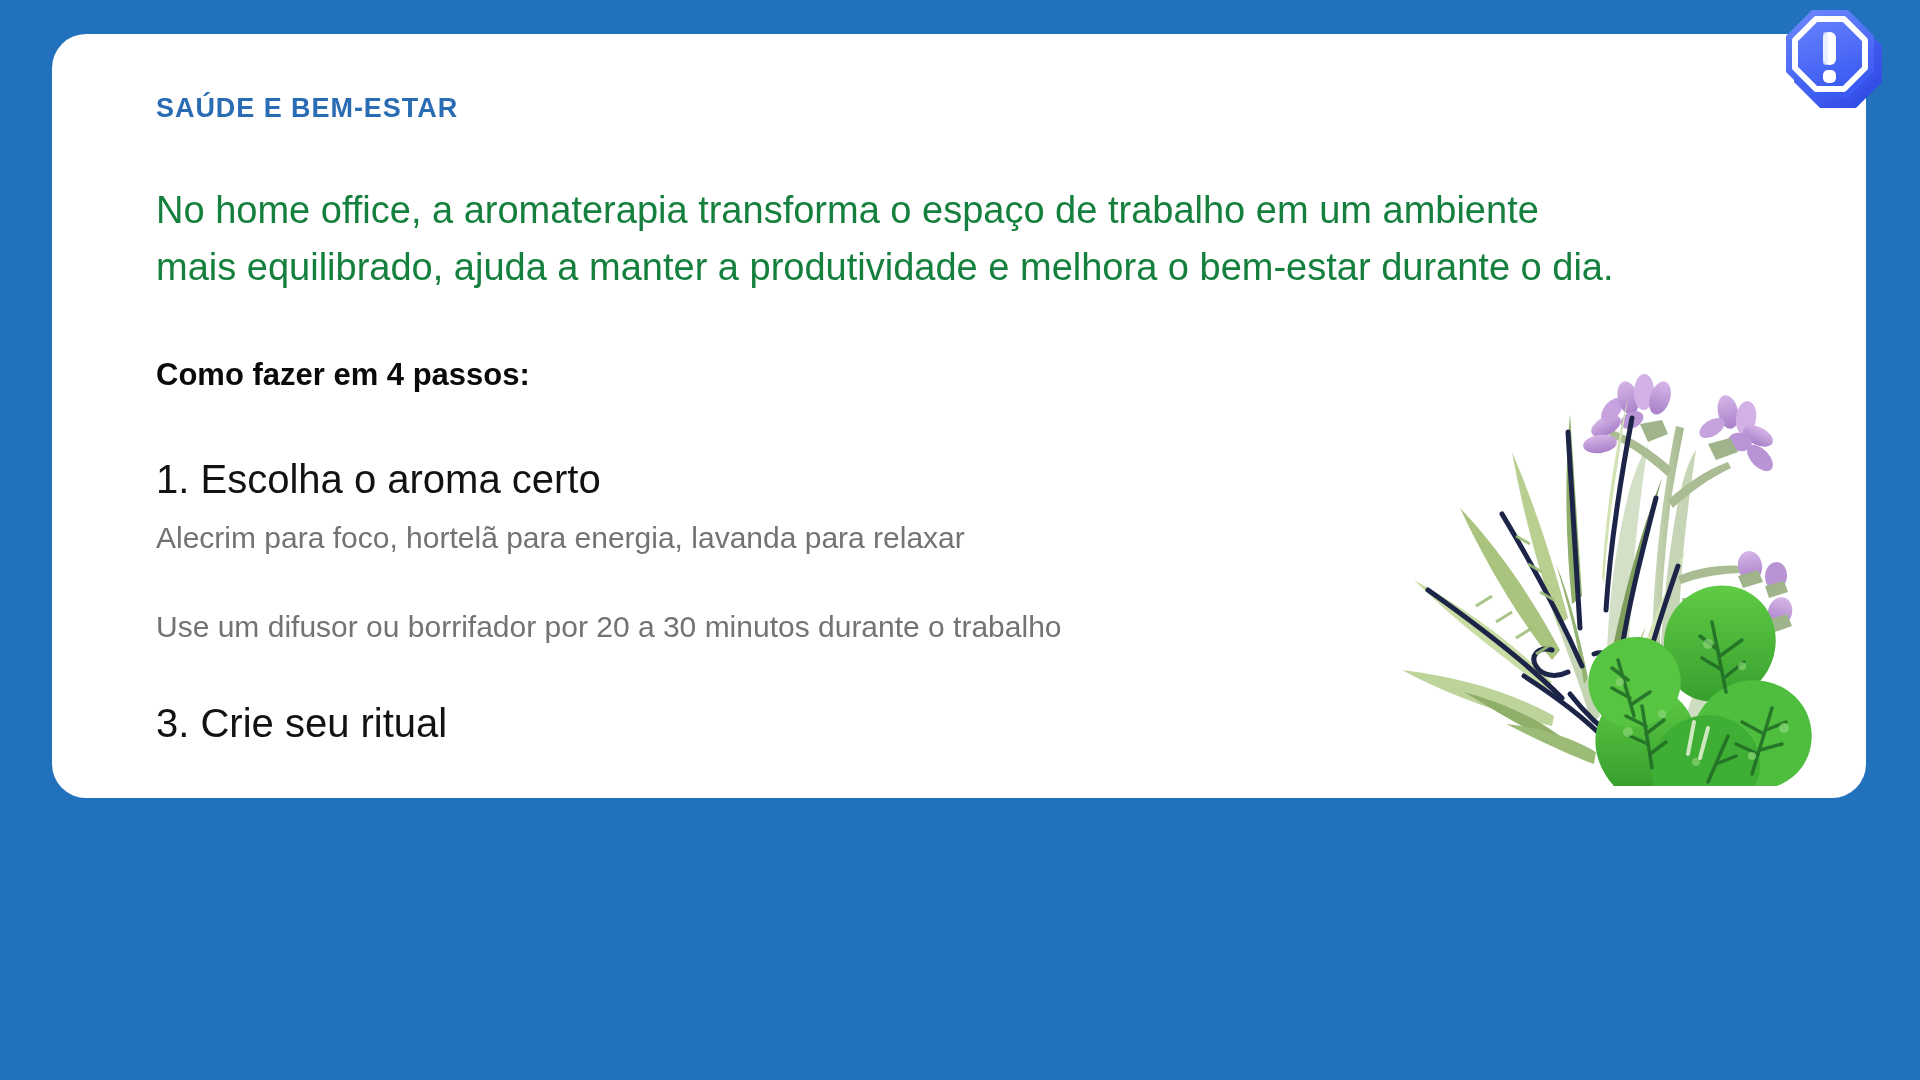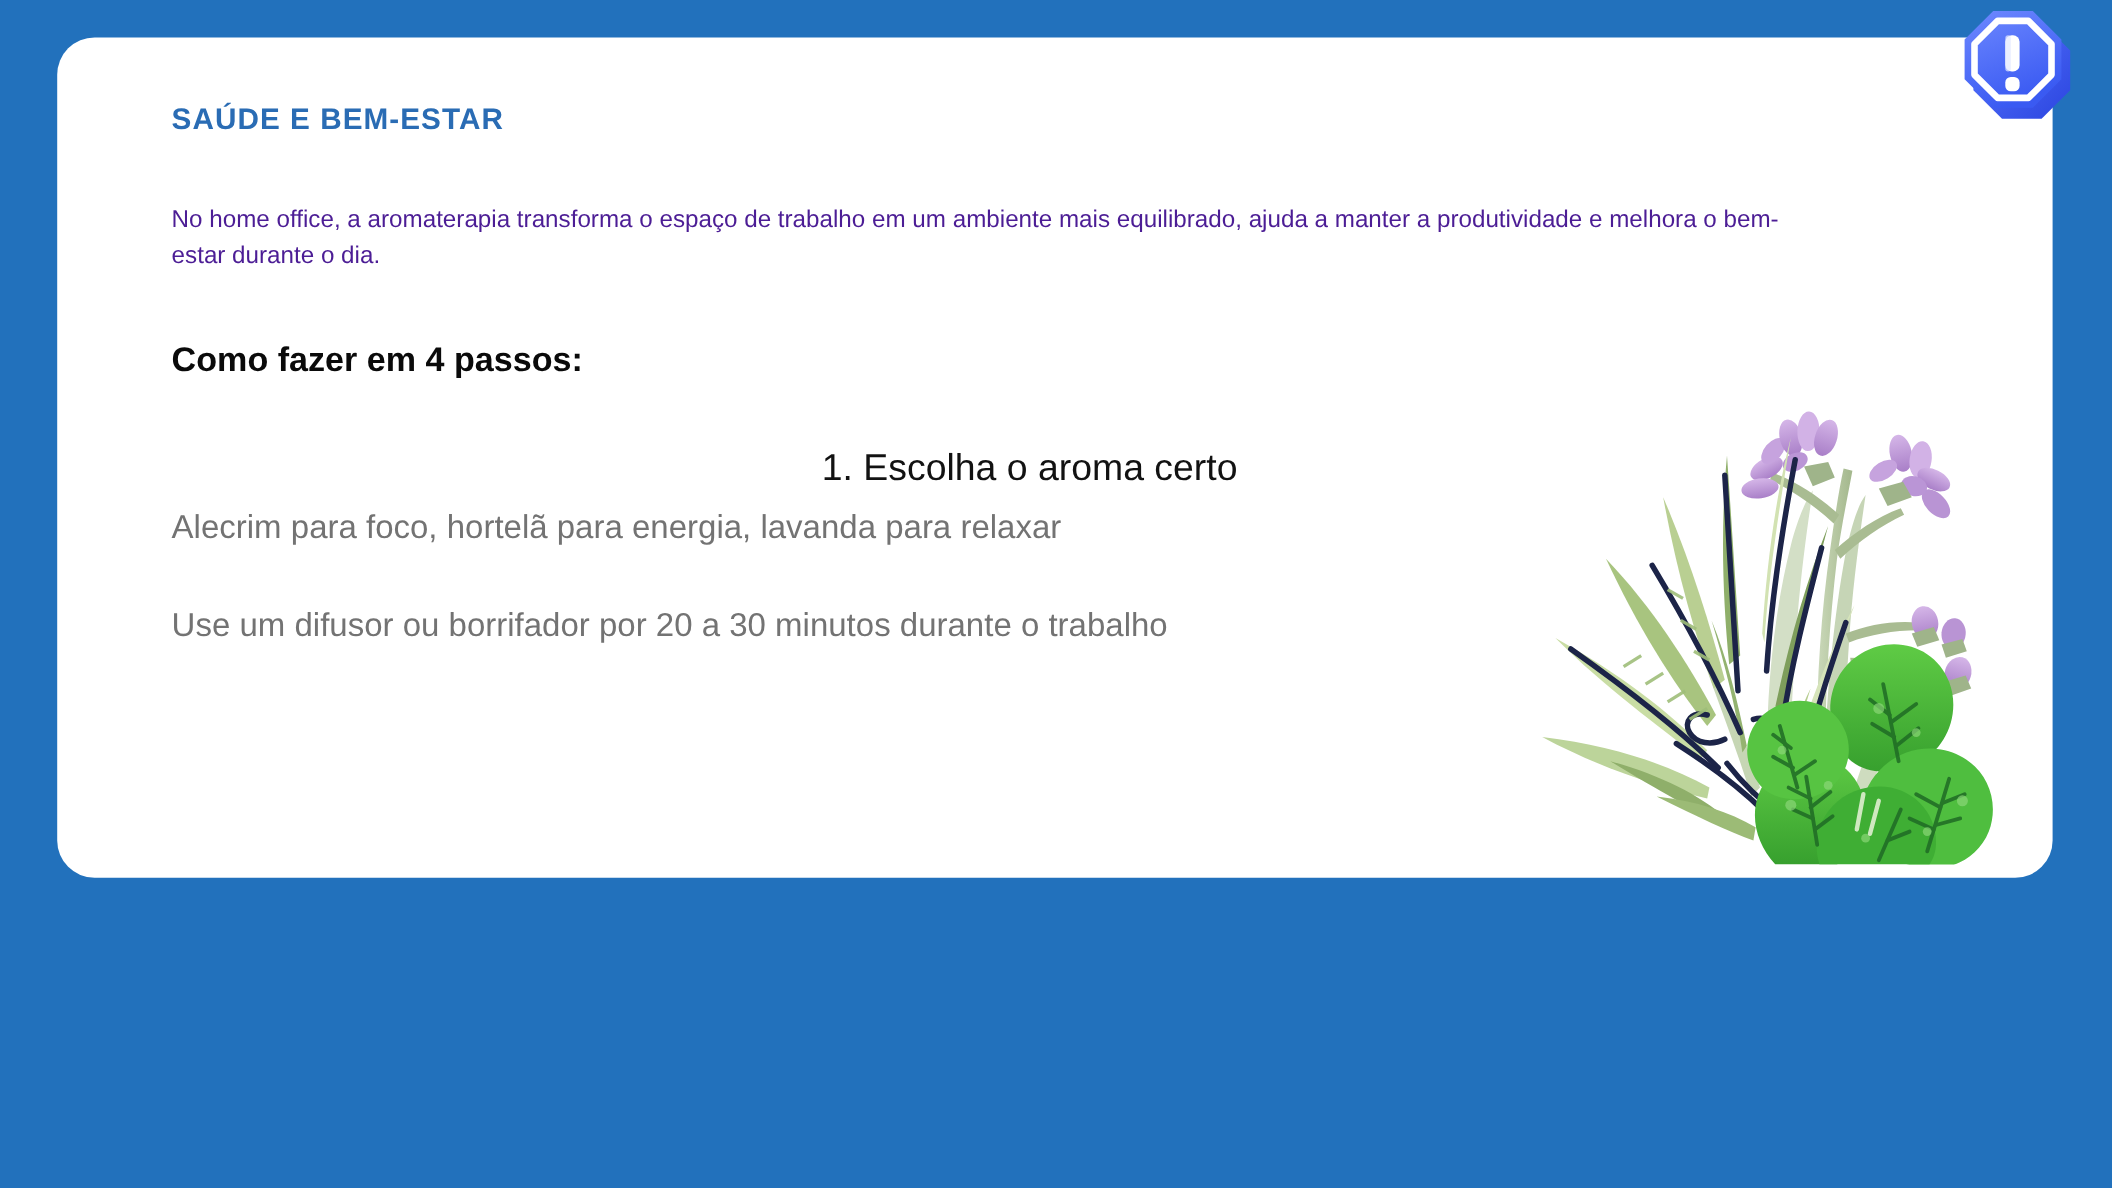--- a/index.html
+++ b/index.html
@@ -47,23 +47,23 @@
     font-size: 27px;
     font-weight: 700;
     letter-spacing: 0.035em;
     color: #2a6cb4;
     margin: 0 0 58px 0;
     line-height: 1.1;
     white-space: nowrap;
   }
 
   .intro {
-    font-size: 22px;
+    font-size: 38px;
     font-weight: 400;
-    color: #4c1d95;
+    color: #15803d;
     line-height: 1.52;
     margin: 0;
     max-width: 1470px;
   }
 
   .section-title {
     font-size: 31px;
     font-weight: 700;
     color: #0a0a0a;
     margin: 56px 0 0 0;
@@ -75,26 +75,25 @@
     padding: 0;
     list-style: none;
   }
 
   .step {
     margin: 0 0 44px 0;
   }
   .step:last-child { margin-bottom: 0; }
 
   .step-title {
-    font-size: 34px;
+    font-size: 40px;
     font-weight: 400;
     color: #121212;
     line-height: 1.5;
     margin: 0 0 6px 0;
-    text-align: center;
   }
 
   .step-desc {
     font-size: 30px;
     font-weight: 400;
     color: #737373;
     line-height: 1.5;
     margin: 0;
   }
 
@@ -139,20 +138,21 @@
         <li class="step">
           <p class="step-title">1. Escolha o aroma certo</p>
           <p class="step-desc">Alecrim para foco, hortelã para energia, lavanda para relaxar</p>
         </li>
 
         <li class="step">
           <p class="step-desc">Use um difusor ou borrifador por 20 a 30 minutos durante o trabalho</p>
         </li>
 
         <li class="step">
+          <p class="step-title">3. Crie seu ritual</p>
         </li>
 
       </ul>
     </div>
 
     <div class="botanical">
       <svg viewBox="0 0 470 540" xmlns="http://www.w3.org/2000/svg">
         <defs>
           <linearGradient id="lavPetal" x1="0" y1="0" x2="0" y2="1">
             <stop offset="0%" stop-color="#D5B6E8"></stop>

